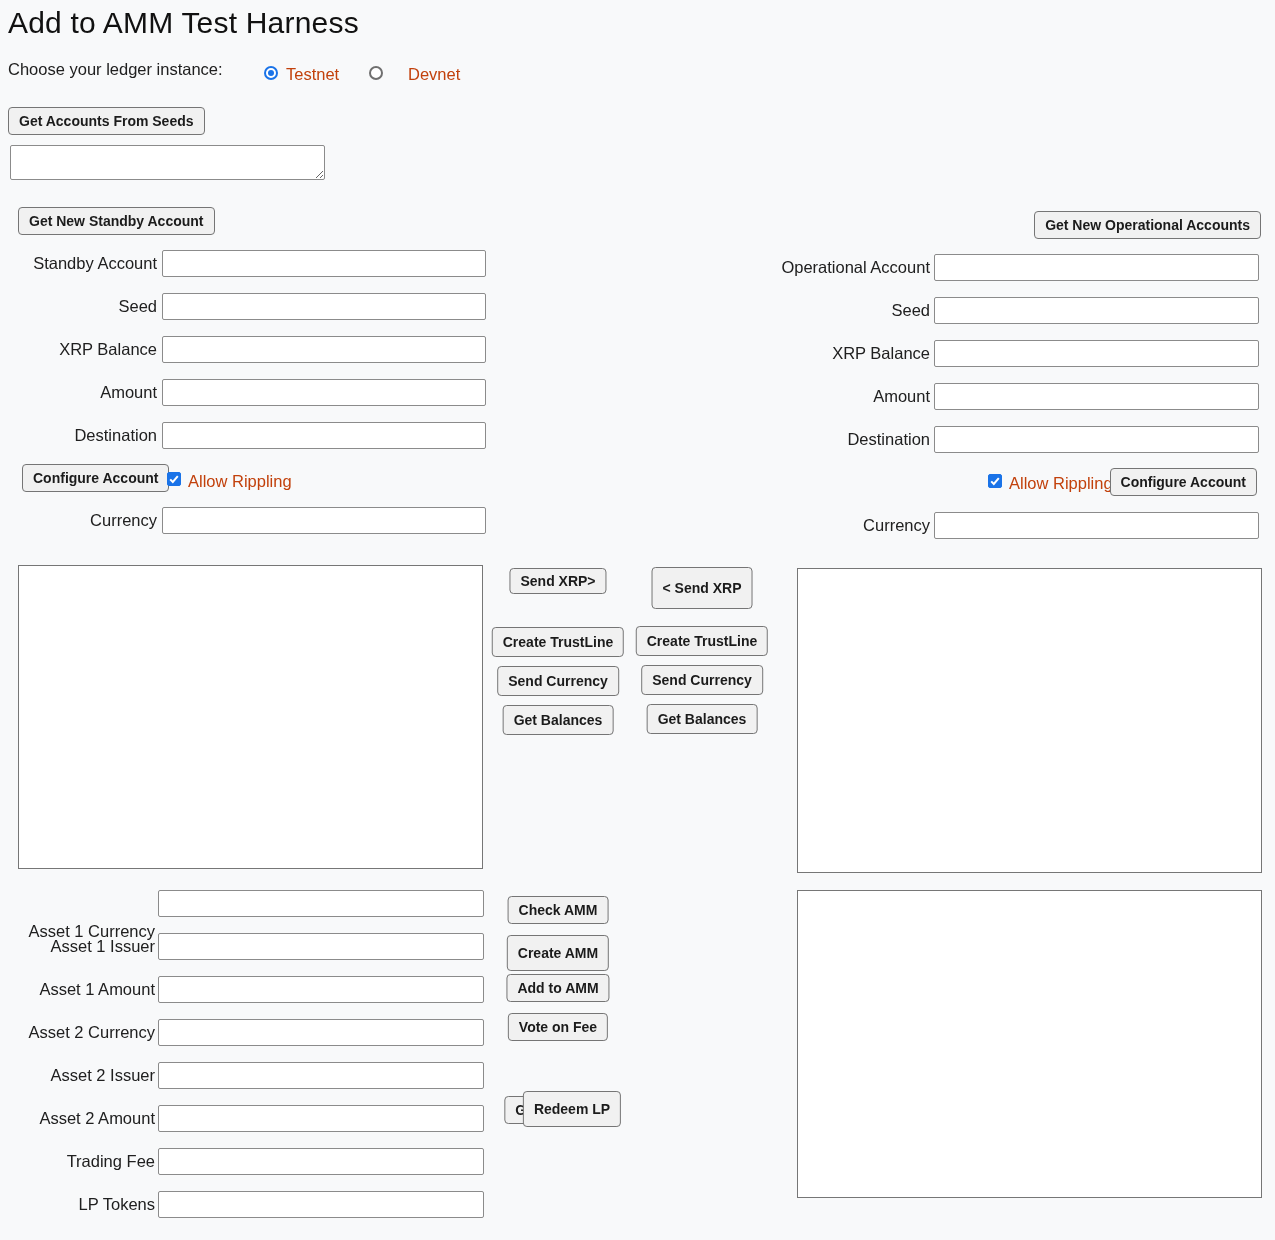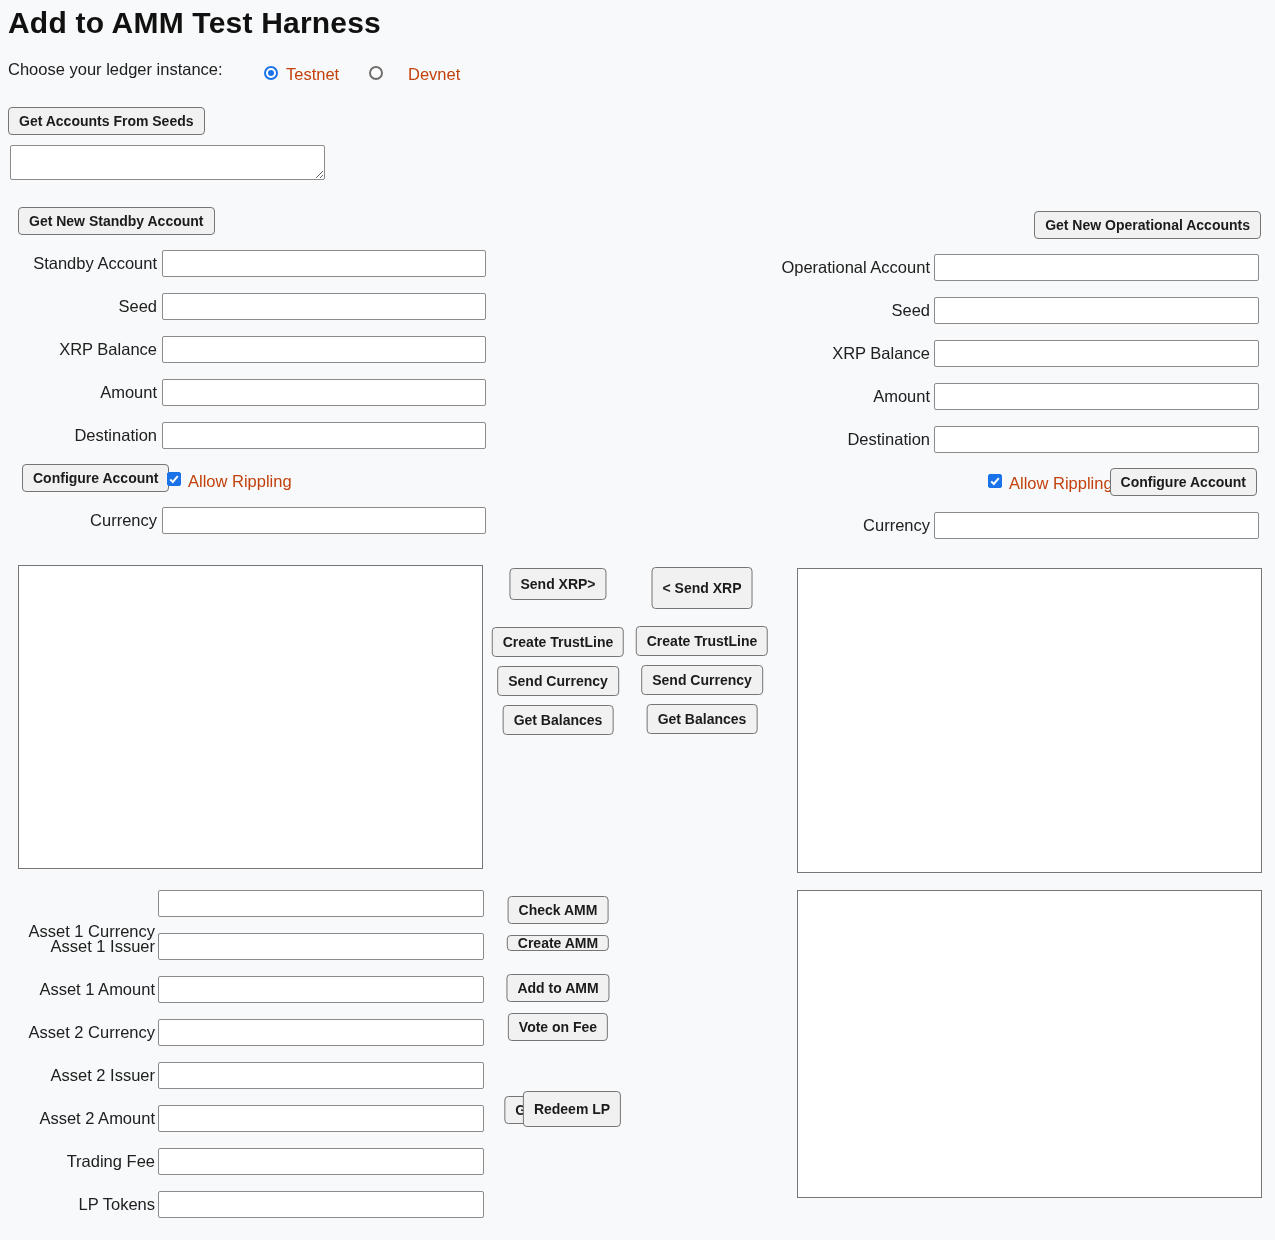--- a/index.html
+++ b/index.html
@@ -3,21 +3,21 @@
 <meta charset="utf-8">
 <style>
   html,body{margin:0;padding:0;}
   body{
     width:1275px;height:1240px;position:relative;overflow:hidden;
     background:#f8f9fa;color:#1b1b1b;
     font-family:"Liberation Sans",sans-serif;
   }
   .title{
     position:absolute;left:8px;top:0;margin:0;
-    font-size:30px;font-weight:700;letter-spacing:.2px;line-height:46px;color:#111;
+    font-size:30px;font-weight:400;letter-spacing:.2px;line-height:46px;color:#111;
   }
   .lbl{
     position:absolute;font-size:16.5px;line-height:27px;white-space:nowrap;color:#202020;
   }
   .btn{
     position:absolute;box-sizing:border-box;display:flex;align-items:center;justify-content:center;
     background:#f1f1f1;border:1px solid #757575;border-radius:4px;
     font-family:inherit;font-size:14px;font-weight:600;color:#1b1b1b;
     padding:0 10px;white-space:nowrap;cursor:pointer;
   }
@@ -113,21 +113,21 @@
     </svg>
   </span>
 <div class="cblbl" style="left:1009px;top:473px;">Allow Rippling</div>
 <button class="btn" style="right:18px;top:468px;height:28px;">Configure Account</button>
 
 <div class="lbl" style="right:345px;top:512px;">Currency</div>
 <input class="inp" style="left: 934px; top: 512px; width: 325px;">
 
 <div class="box" style="left:797px;top:568px;width:465px;height:305px;"></div>
 
-<button class="btn btnc" style="left:558px;top:568px;height:32px;">Send XRP&gt;</button>
+<button class="btn btnc" style="left:558px;top:568px;height:26px;">Send XRP&gt;</button>
 <button class="btn btnc" style="left:702px;top:567px;height:42px;">&lt; Send XRP</button>
 
 <button class="btn btnc" style="left:558px;top:627px;height:30px;">Create TrustLine</button>
 <button class="btn btnc" style="left:702px;top:626px;height:30px;">Create TrustLine</button>
 
 <button class="btn btnc" style="left:558px;top:666px;height:30px;">Send Currency</button>
 <button class="btn btnc" style="left:702px;top:665px;height:30px;">Send Currency</button>
 
 <button class="btn btnc" style="left:558px;top:705px;height:30px;">Get Balances</button>
 <button class="btn btnc" style="left:702px;top:704px;height:30px;">Get Balances</button>
@@ -143,19 +143,19 @@
 <div class="lbl" style="right:1120px;top:1062px;">Asset 2 Issuer</div>
 <input class="inp" style="left: 158px; top: 1062px; width: 326px;">
 <div class="lbl" style="right:1120px;top:1105px;">Asset 2 Amount</div>
 <input class="inp" style="left: 158px; top: 1105px; width: 326px;">
 <div class="lbl" style="right:1120px;top:1148px;">Trading Fee</div>
 <input class="inp" style="left: 158px; top: 1148px; width: 326px;">
 <div class="lbl" style="right:1120px;top:1191px;">LP Tokens</div>
 <input class="inp" style="left: 158px; top: 1191px; width: 326px;">
 
 <button class="btn btnc" style="left:558px;top:896px;height:28px;">Check AMM</button>
-<button class="btn btnc" style="left:558px;top:935px;height:16px;">Create AMM</button>
+<button class="btn btnc" style="left:558px;top:935px;height:36px;">Create AMM</button>
 <button class="btn btnc" style="left:558px;top:974px;height:28px;">Add to AMM</button>
 <button class="btn btnc" style="left:558px;top:1013px;height:28px;">Vote on Fee</button>
 <button class="btn btnc" style="left:558px;top:1096px;height:28px;">Get LP Value</button>
 <button class="btn btnc" style="left:572px;top:1091px;height:36px;">Redeem LP</button>
 
 <div class="box" style="left:797px;top:890px;width:465px;height:308px;"></div>
 
 </body></html>

